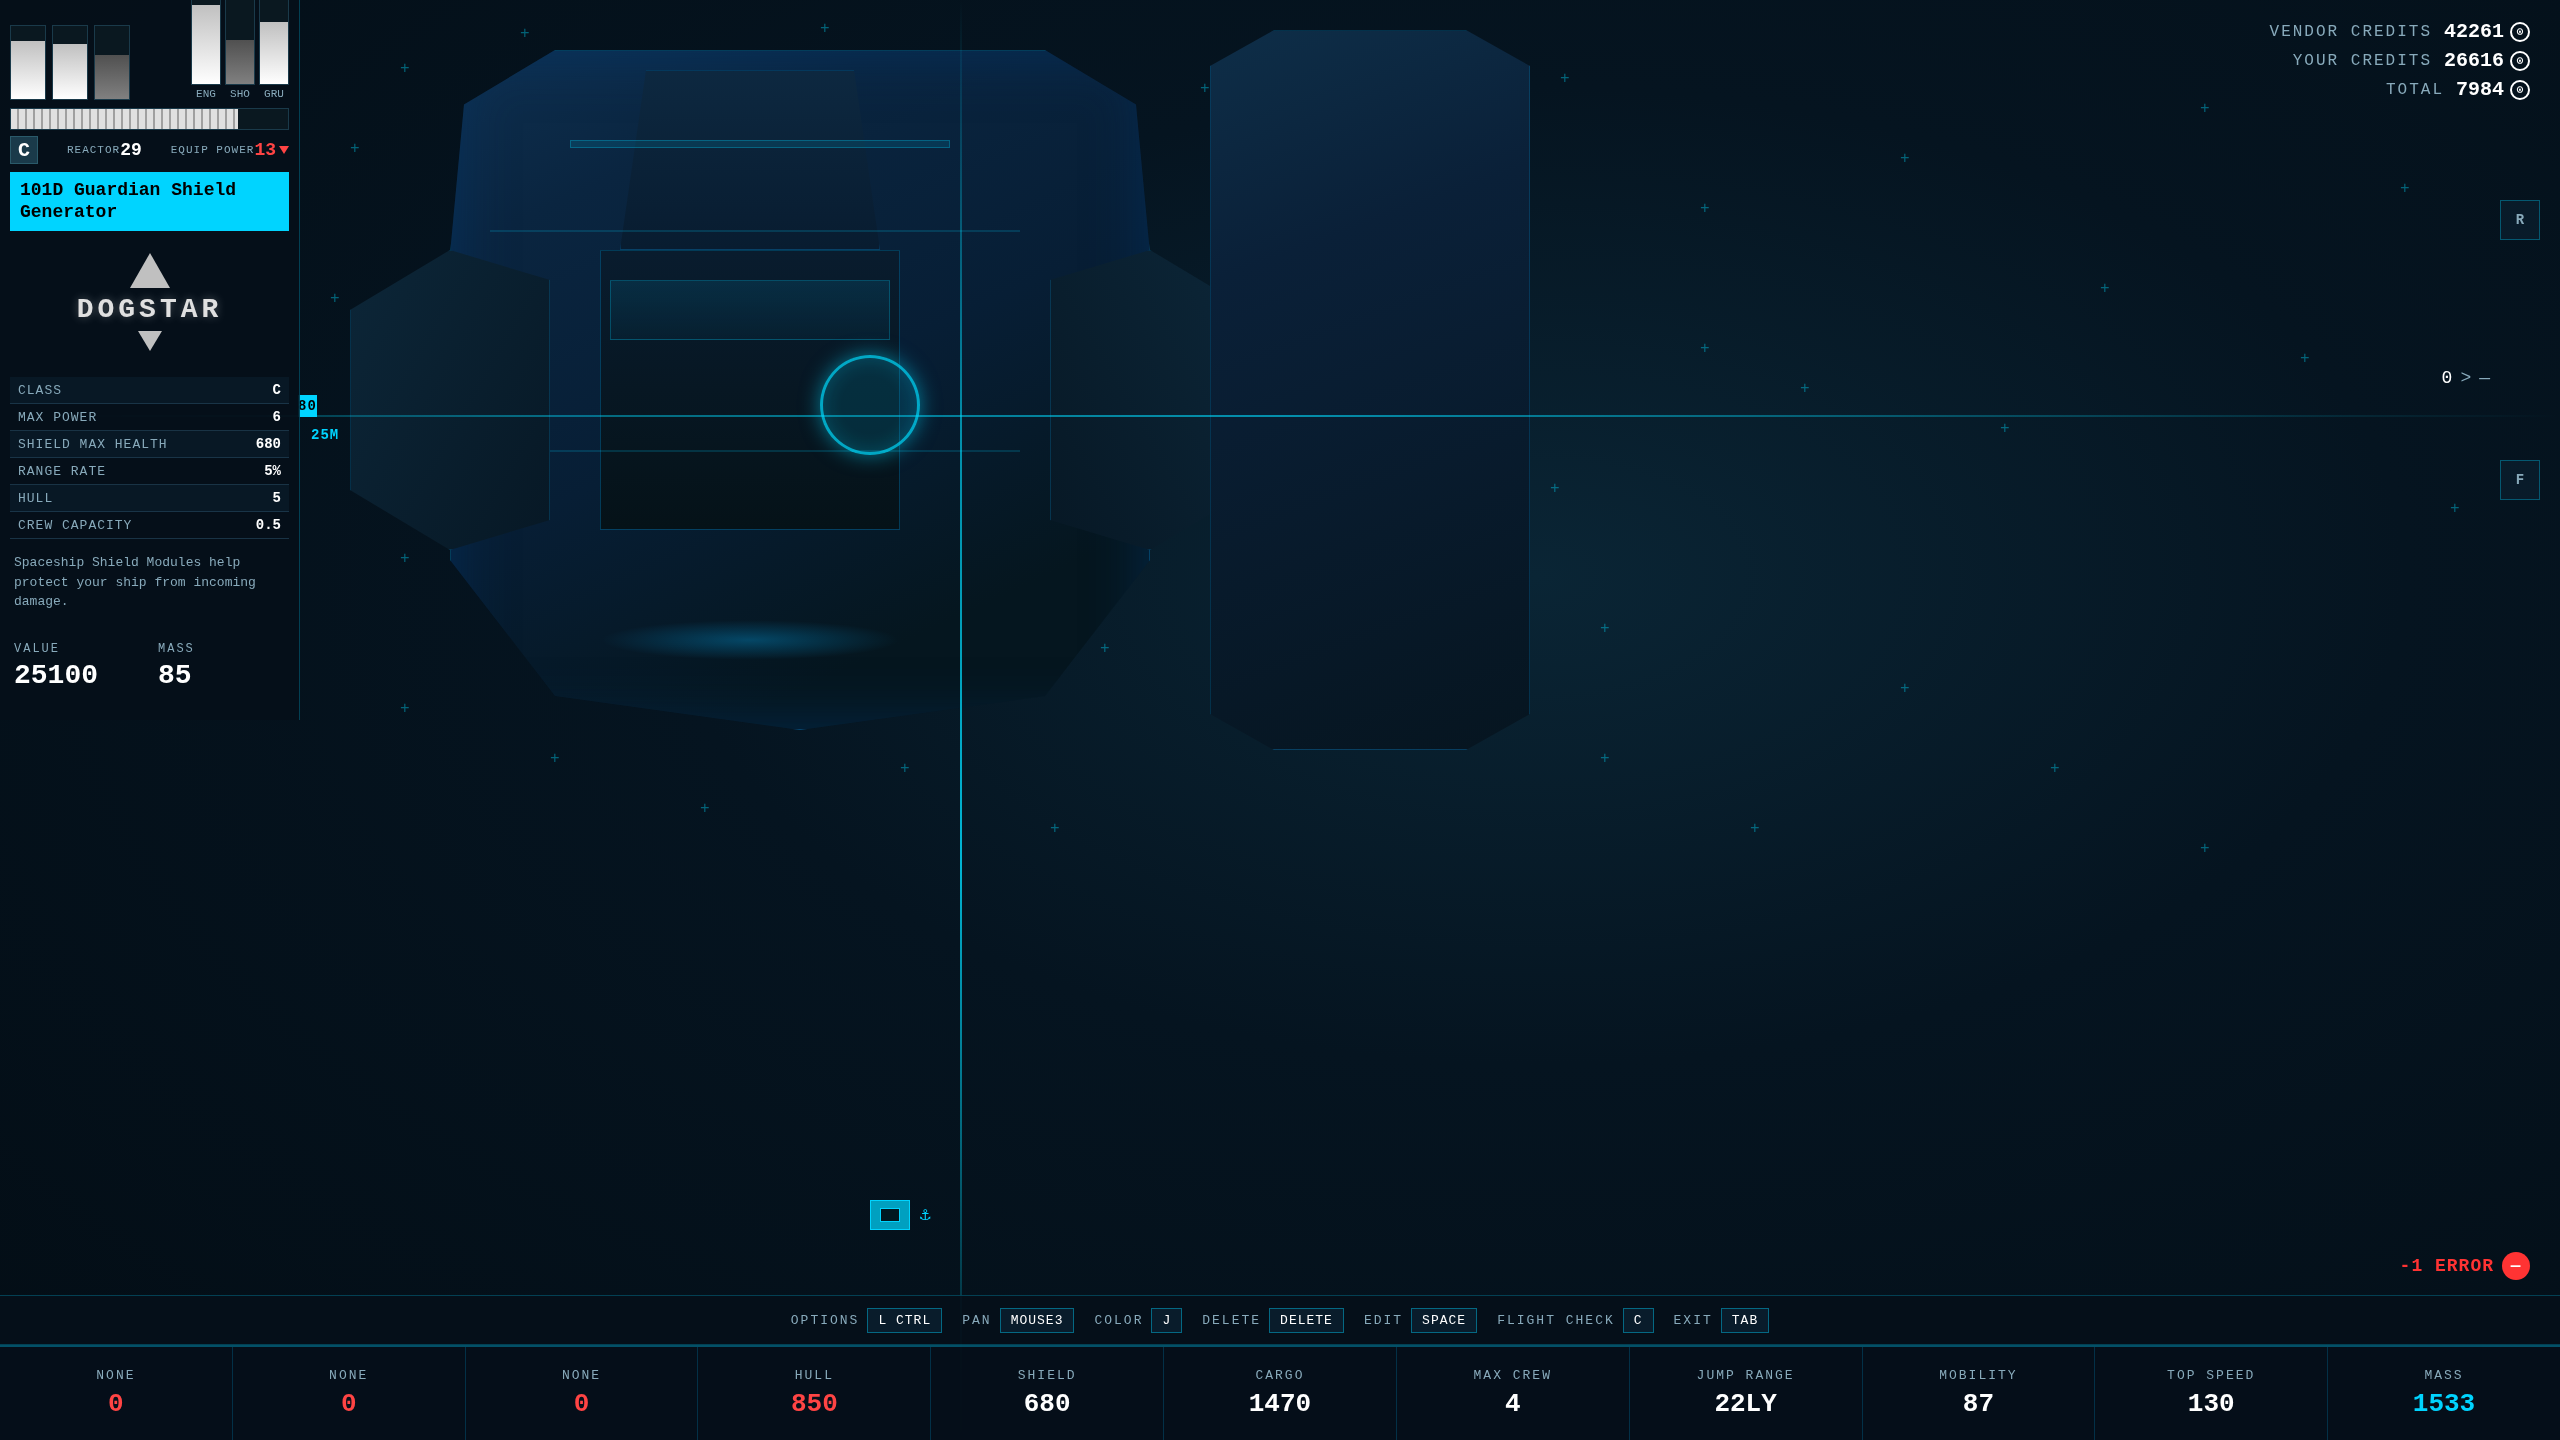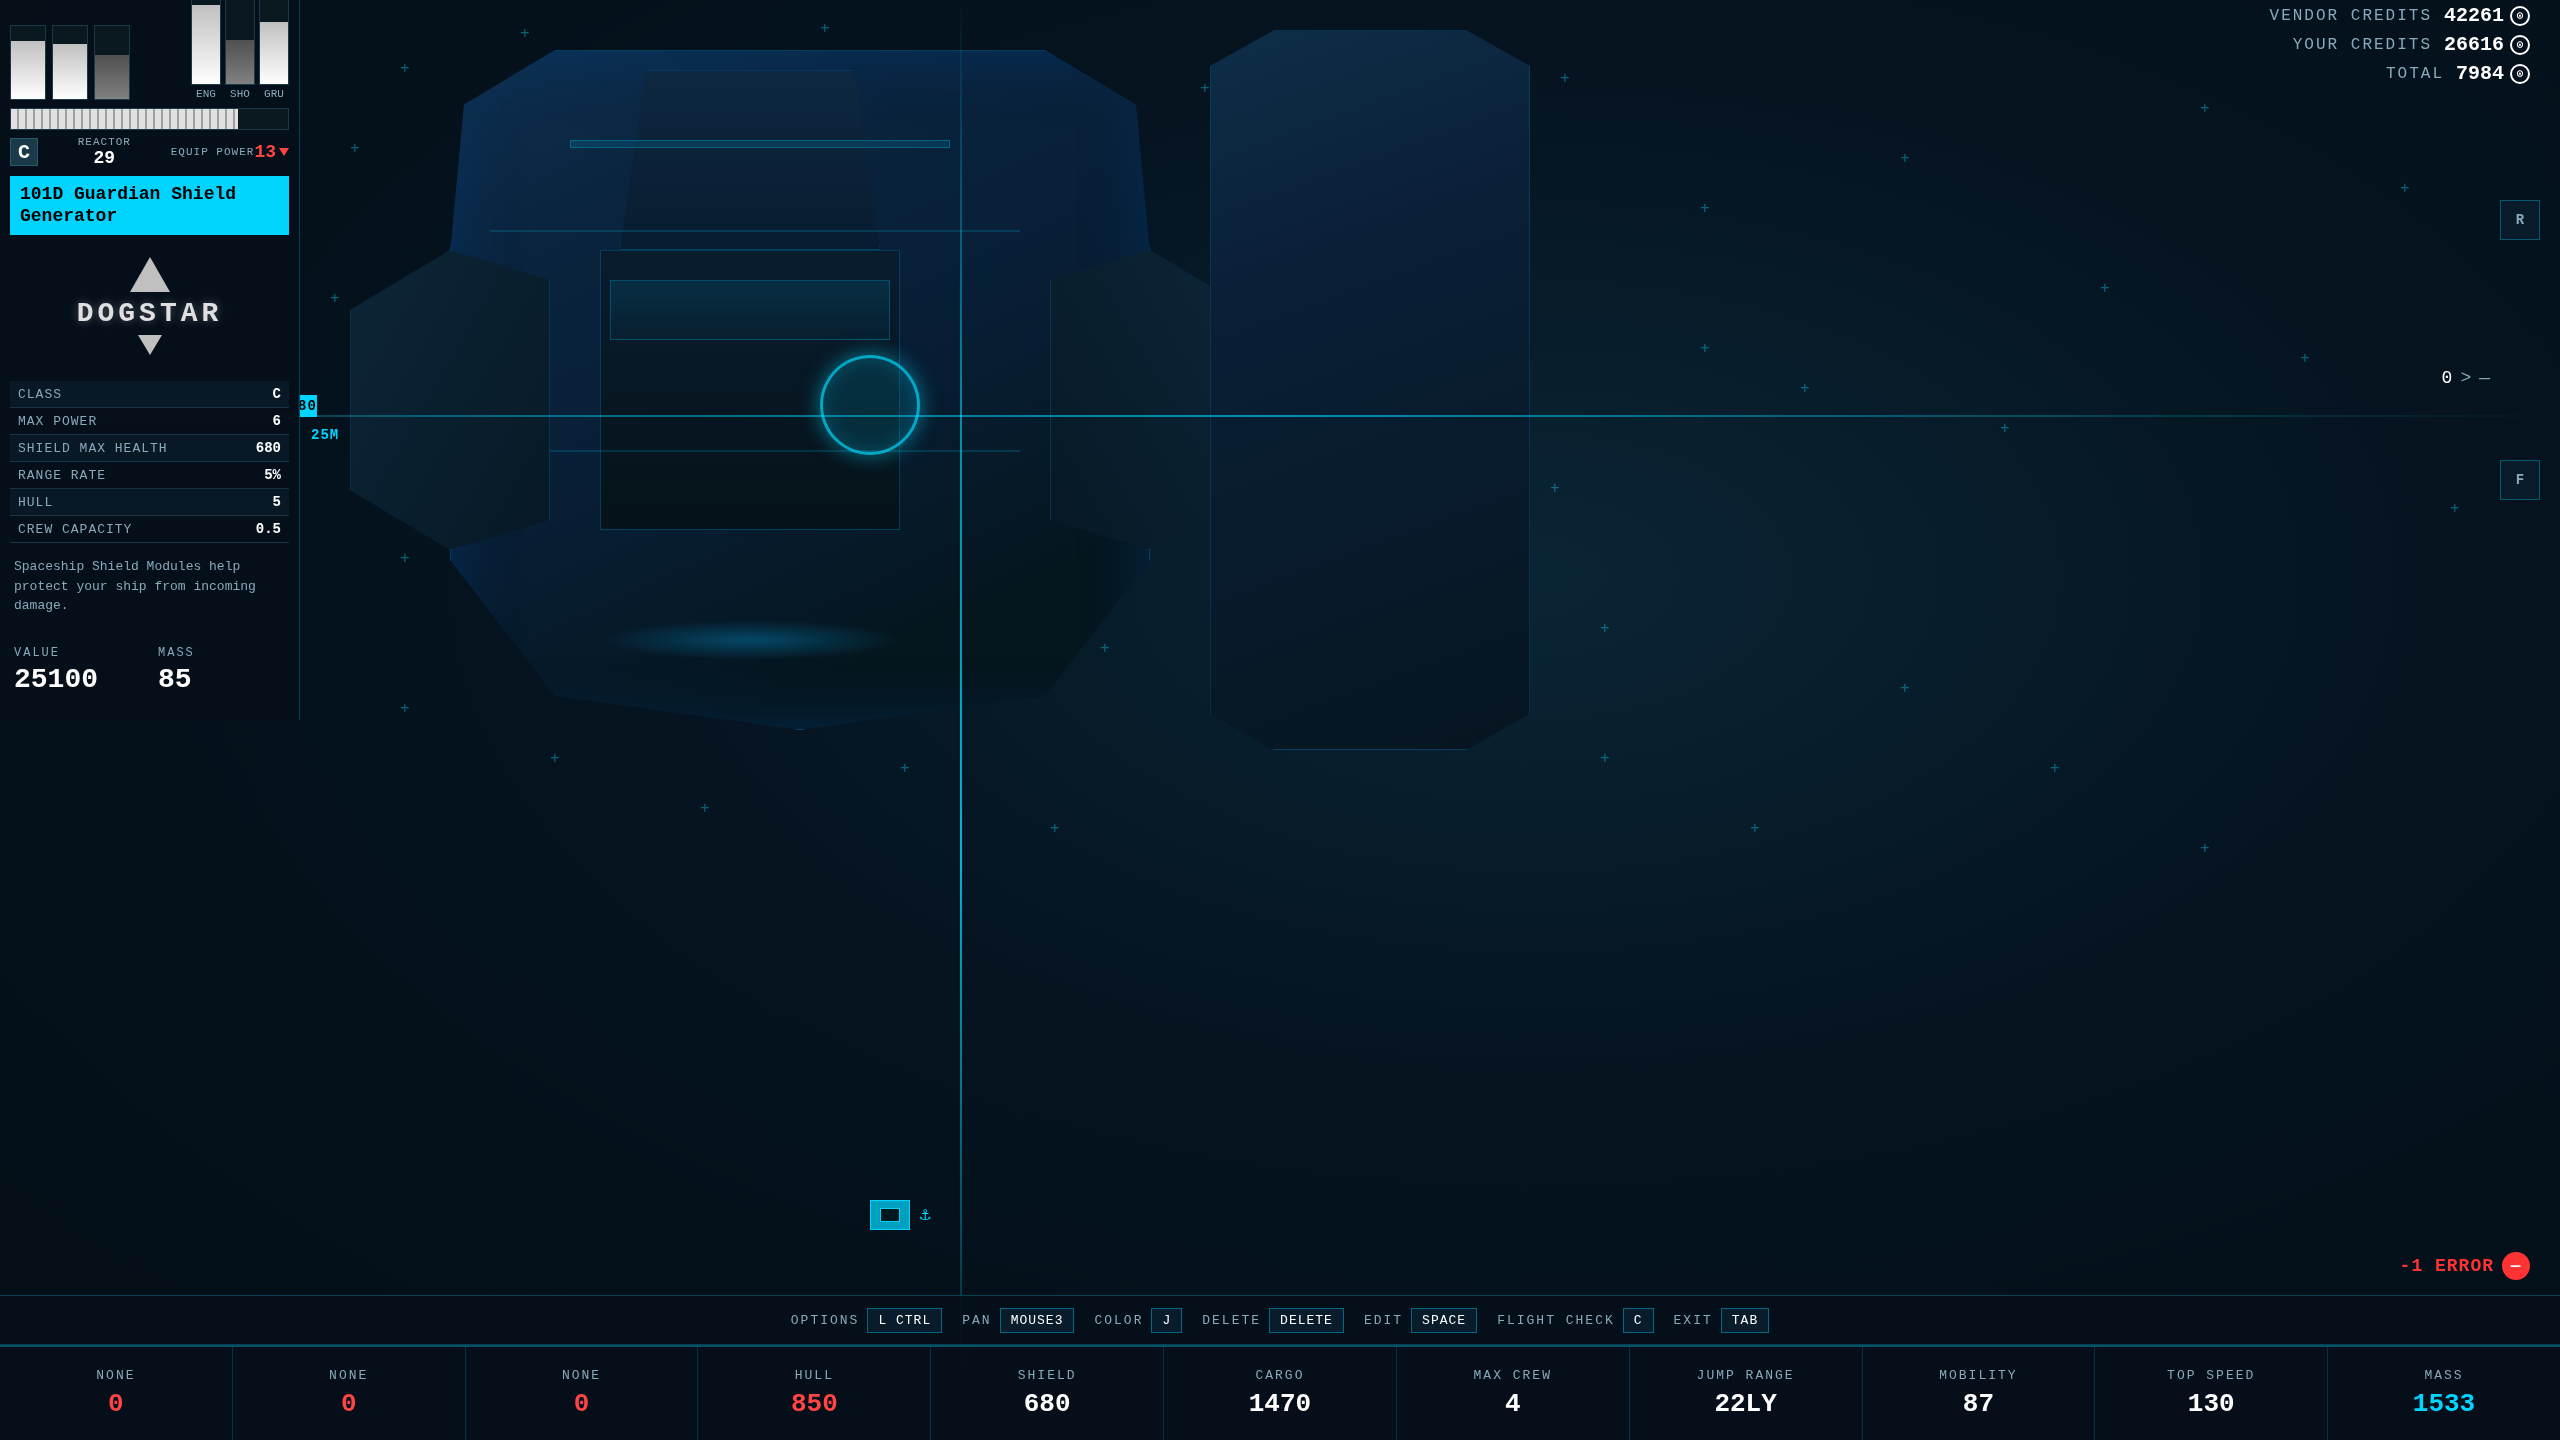--- a/index.html
+++ b/index.html
@@ -263,21 +263,21 @@
 
     .value-mass-item .big-number {
       color: #fff;
       font-size: 28px;
       font-weight: bold;
     }
 
     
     #credits-panel {
       position: absolute;
-      top: 4px;
+      top: 20px;
       right: 30px;
       text-align: right;
     }
 
     .credits-row {
       display: flex;
       justify-content: flex-end;
       align-items: center;
       gap: 12px;
       margin-bottom: 6px;
@@ -646,21 +646,21 @@
       </div>
     </div>
   </div>
 
   <div class="reactor-bar-container">
     <div class="reactor-bar-fill" style="width:82%"></div>
   </div>
 
   <div class="reactor-row">
     <div class="reactor-grade">C</div>
-    <div style="display:flex;flex-direction:column;align-items:center">
+    <div style="display:flex;flex-direction:row;align-items:center">
       <div class="reactor-label">REACTOR</div>
       <div class="reactor-value">29</div>
     </div>
     <div style="display:flex;align-items:center">
       <div class="reactor-label">EQUIP POWER</div>
       <div class="equip-power-value">
         <span>13</span>
         <div class="arrow-down"></div>
       </div>
     </div>

